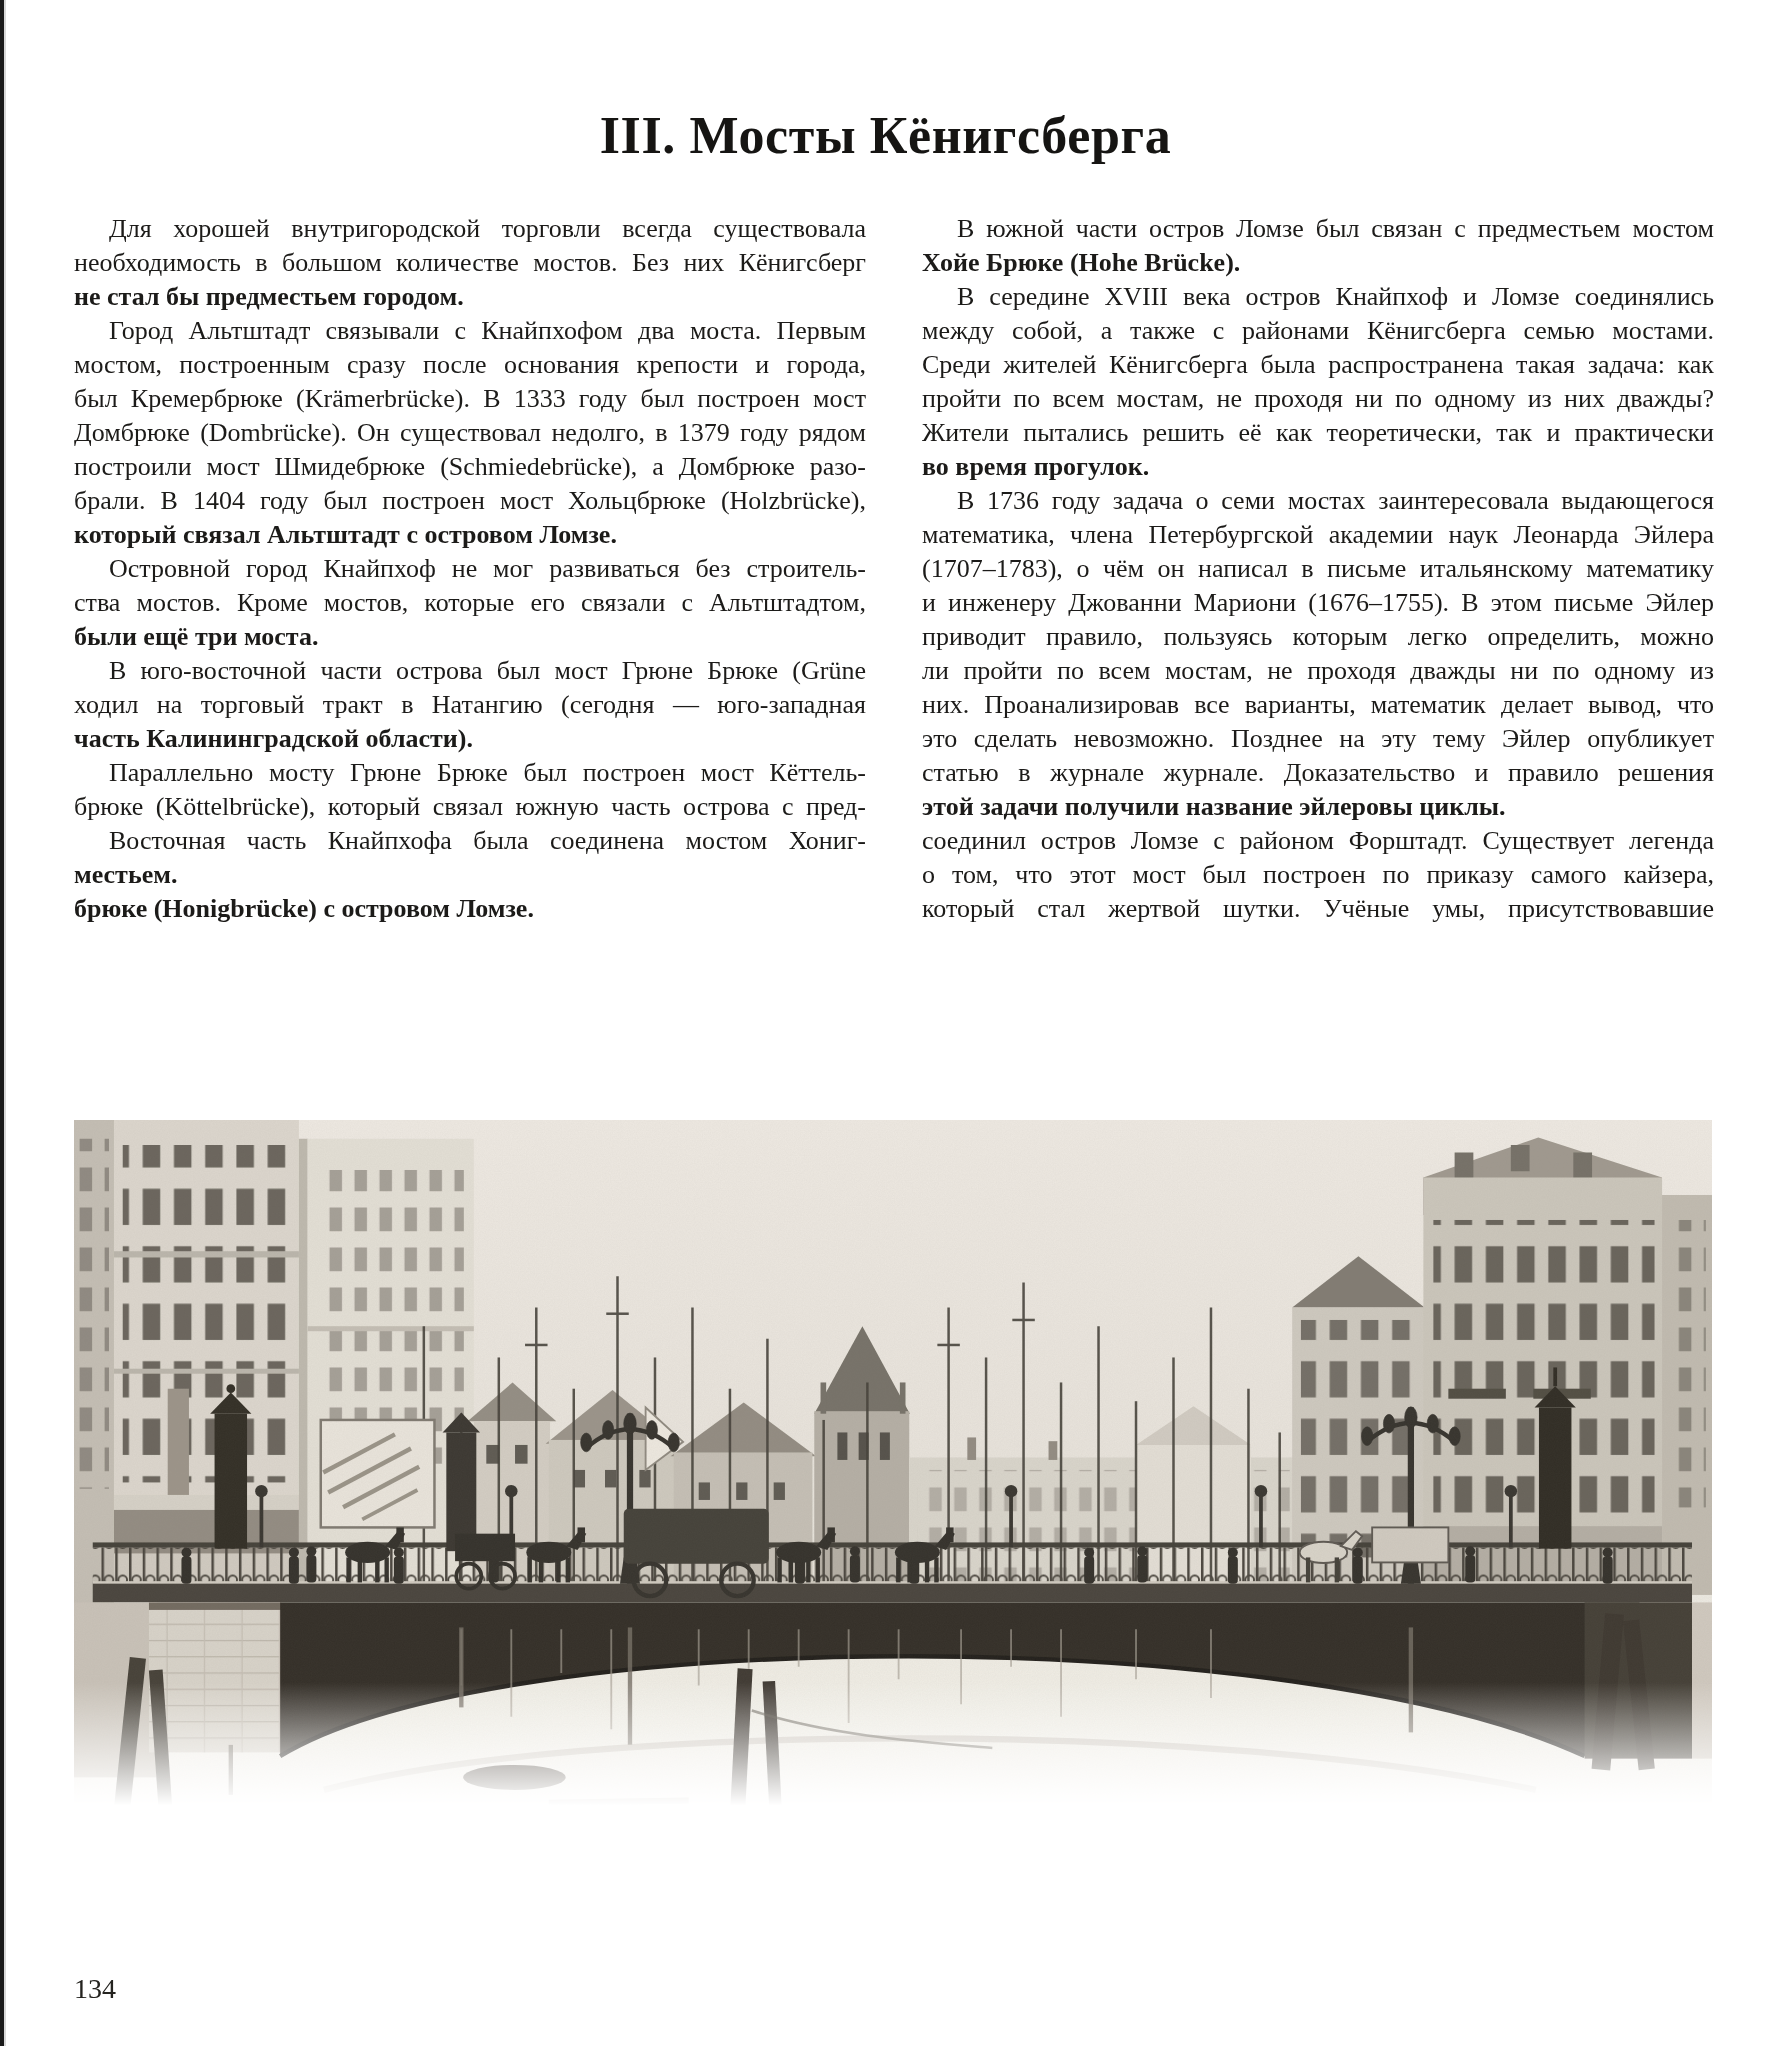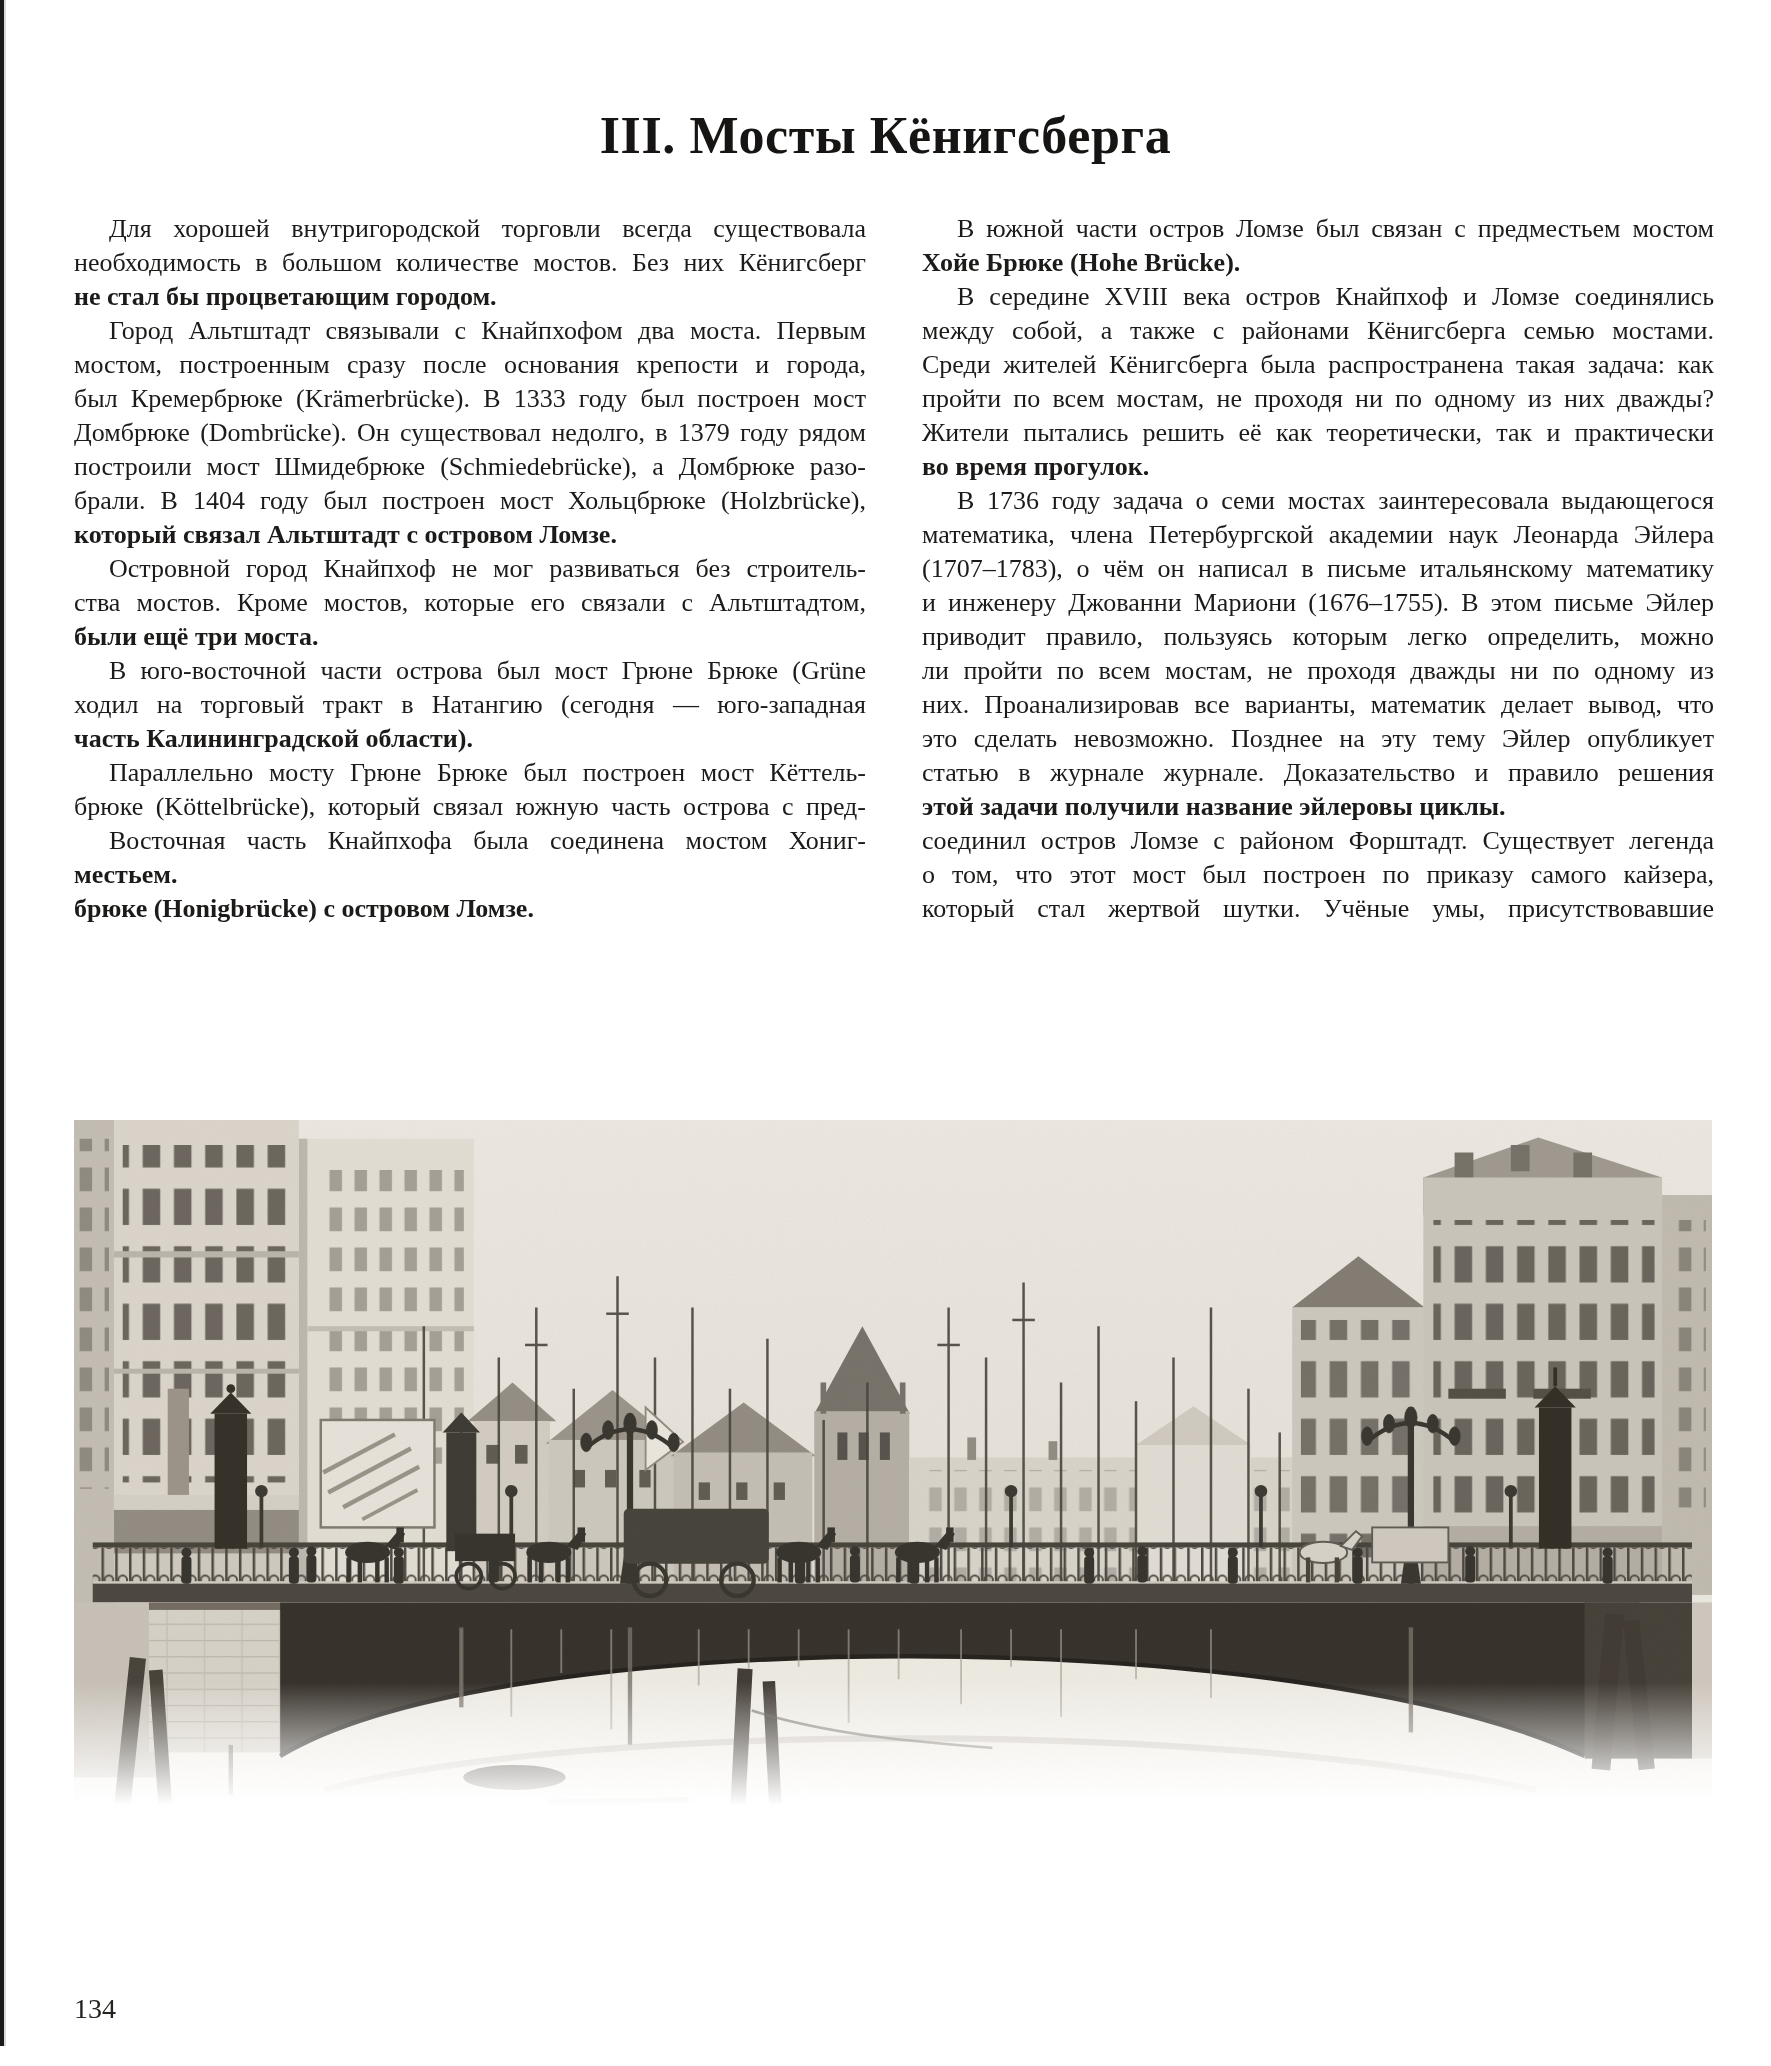--- a/index.html
+++ b/index.html
@@ -18,35 +18,35 @@
   .col { position:absolute; top:212px; width:792px; font-size:26px; line-height:34px; color:#1c1b19; }
   .col-left  { left:74px; }
   .col-right { left:922px; }
   .line { text-align:justify; text-align-last:justify; white-space:nowrap; height:34px; }
   .line.pfirst { text-indent:35px; }
   .line.plast { text-align-last:left;font-weight:bold; }
 
   .photo-wrap { position:absolute; left:74px; top:1120px; width:1638px; height:703px; }
   .photo-wrap svg { display:block; width:100%; height:100%; }
 
-  .pageno { position:absolute; left:74px; top:1973px; font-size:28px; color:#24231f;margin-top:20px; }
+  .pageno { position:absolute; left:74px; top:1973px; font-size:28px; color:#24231f; }
 </style>
 </head>
 <body>
 
 <div class="page">
   <div class="scan-edge"></div>
   <div class="scan-edge-soft"></div>
 
   <div class="title">III. Мосты Кёнигсберга</div>
 
   <div class="col col-left">
       <div class="line pfirst">Для хорошей внутригородской торговли всегда существовала</div>
       <div class="line">необходимость в большом количестве мостов. Без них Кёнигсберг</div>
-      <div class="line plast">не стал бы процветающим городом.</div>
+      <div class="line plast">не стал бы предместьем городом.</div>
       <div class="line pfirst">Город Альтштадт связывали с Кнайпхофом два моста. Первым</div>
       <div class="line">мостом, построенным сразу после основания крепости и города,</div>
       <div class="line">был Кремербрюке (Krämerbrücke). В 1333 году был построен мост</div>
       <div class="line">Домбрюке (Dombrücke). Он существовал недолго, в 1379 году рядом</div>
       <div class="line">построили мост Шмидебрюке (Schmiedebrücke), а Домбрюке разо-</div>
       <div class="line">брали. В 1404 году был построен мост Хольцбрюке (Holzbrücke),</div>
       <div class="line plast">который связал Альтштадт с островом Ломзе.</div>
       <div class="line pfirst">Островной город Кнайпхоф не мог развиваться без строитель-</div>
       <div class="line">ства мостов. Кроме мостов, которые его связали с Альтштадтом,</div>
       <div class="line plast">были ещё три моста.</div>

